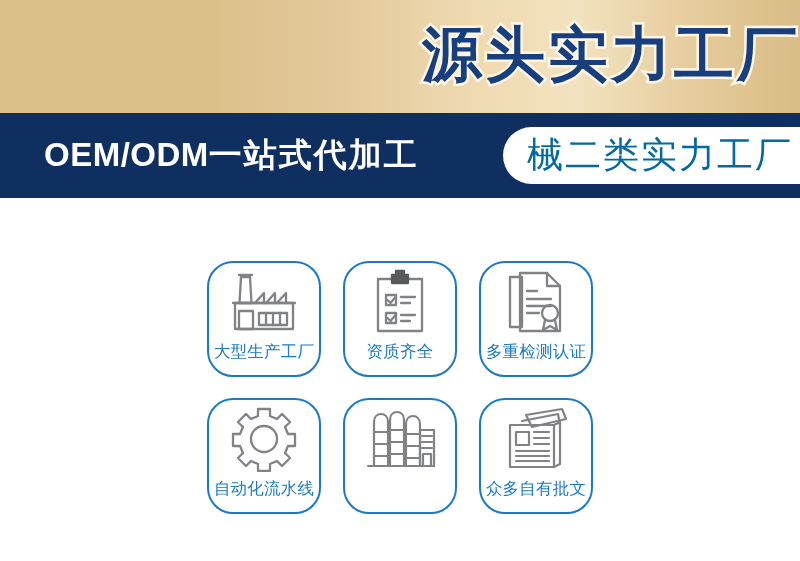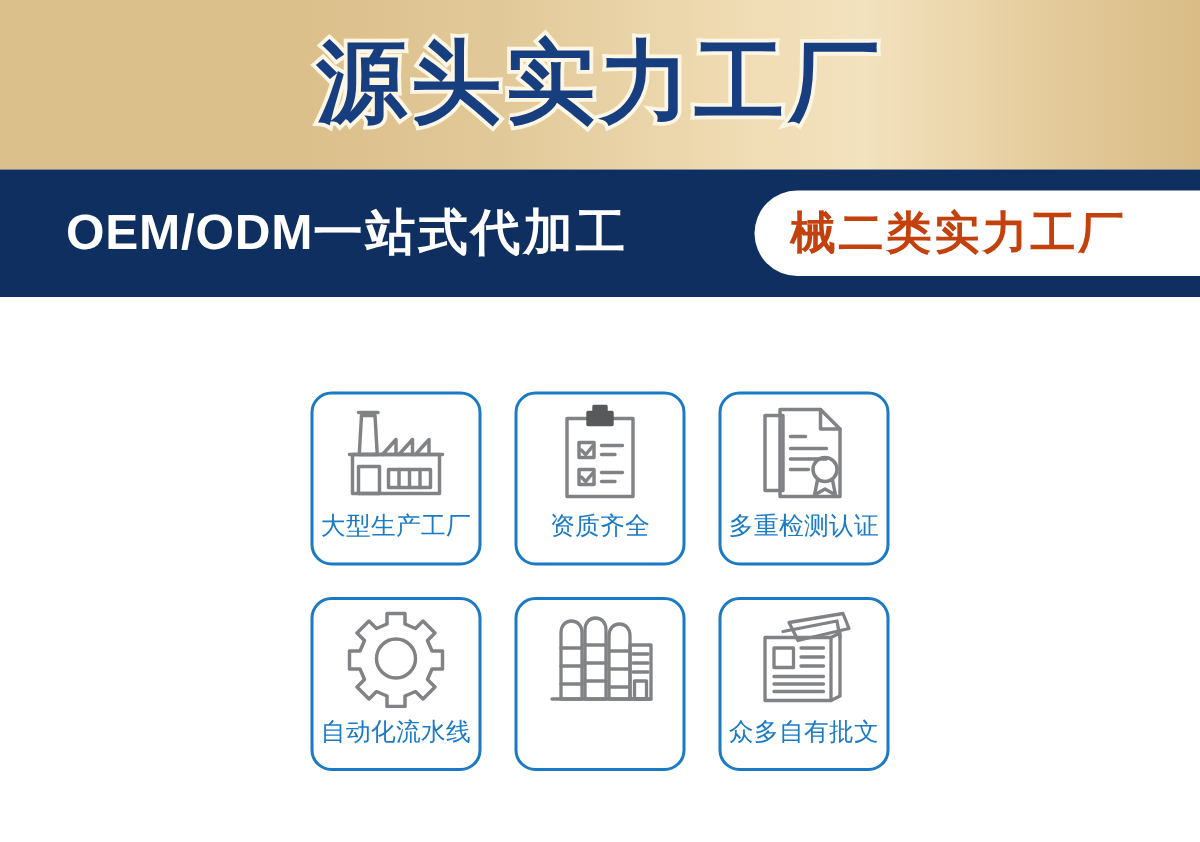--- a/index.html
+++ b/index.html
@@ -34,21 +34,21 @@
         #f0dcb4 62%,
         #f3e2bf 72%,
         #e6cd9e 86%,
         #d9bc86 100%);
   }
   .headline {
     position: absolute;
     left: 0;
     top: 11px;
     width: 800px;
-    text-align: center;
+    text-align: right;
     font-size: 60px;
     line-height: 88px;
     font-weight: bold;
     letter-spacing: 3px;
     color: #173f7f;
     -webkit-text-stroke: 5px #fdf6e4;
     paint-order: stroke fill;
     white-space: nowrap;
   }
 
@@ -82,41 +82,41 @@
     width: 310px;
     height: 57px;
     background: #ffffff;
     border-radius: 29px 0 0 29px;
     box-sizing: border-box;
     display: flex;
     align-items: center;
   }
   .pill-text {
     margin-left: 24px;
-    font-size: 30px;
-    font-weight: bold;
-    color: #c2410c;
+    font-size: 36px;
+    font-weight: normal;
+    color: #0369a1;
     letter-spacing: 2px;
     white-space: nowrap;
   }
 
   
   .cards-row {
     position: absolute;
     display: flex;
     justify-content: center;
   }
   .row-1 { left: 0; top: 261px; width: 800px; gap: 22px; }
   .row-2 { left: 0; top: 398px; width: 800px; gap: 22px; }
 
   .card {
     width: 114px;
     height: 116px;
     border: 2.5px solid #1b7ac4;
-    border-radius: 14px;
+    border-radius: 26px;
     background: #ffffff;
     box-sizing: border-box;
     position: relative;
     display: flex;
     flex-direction: column;
     align-items: center;
     justify-content: flex-start;
   }
   .card-icon {
     height: 78px;

